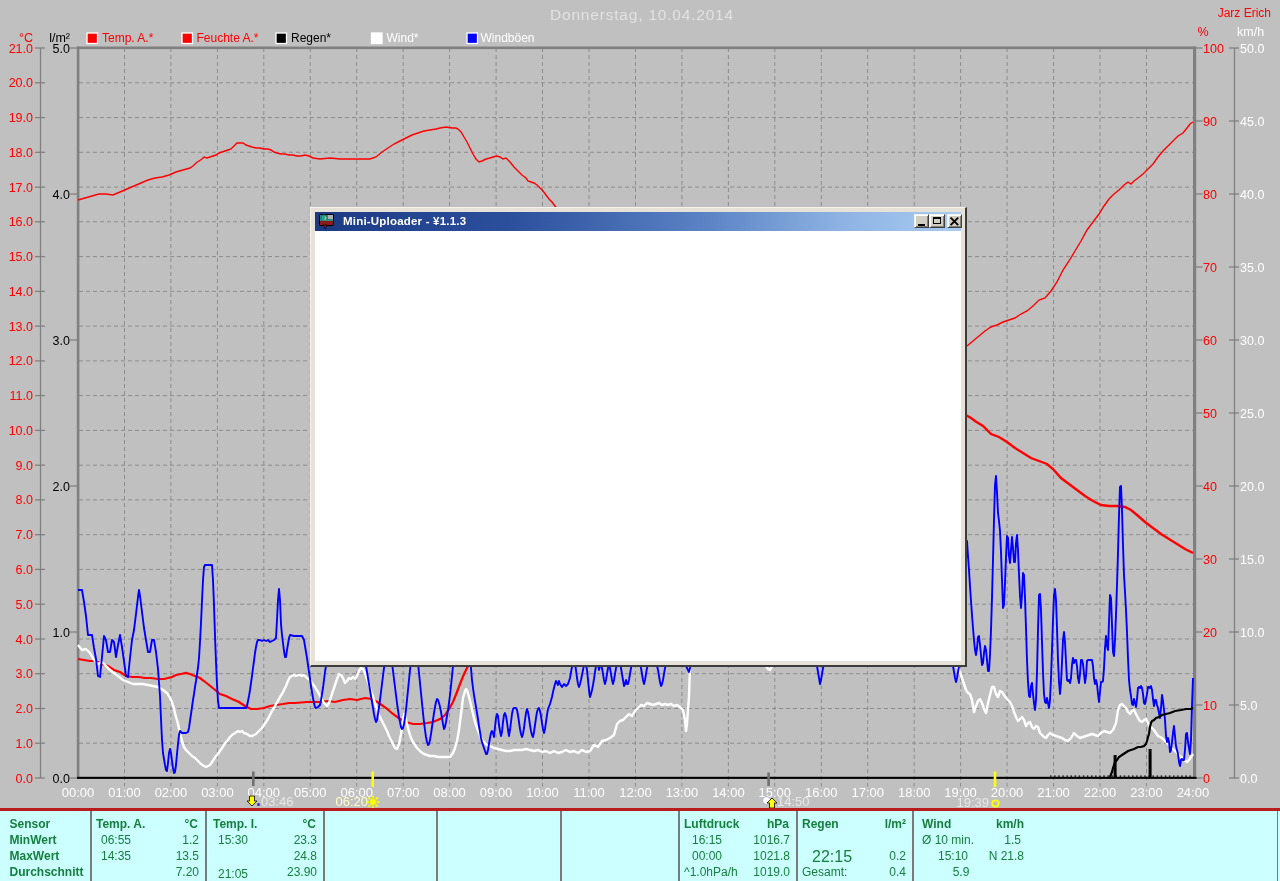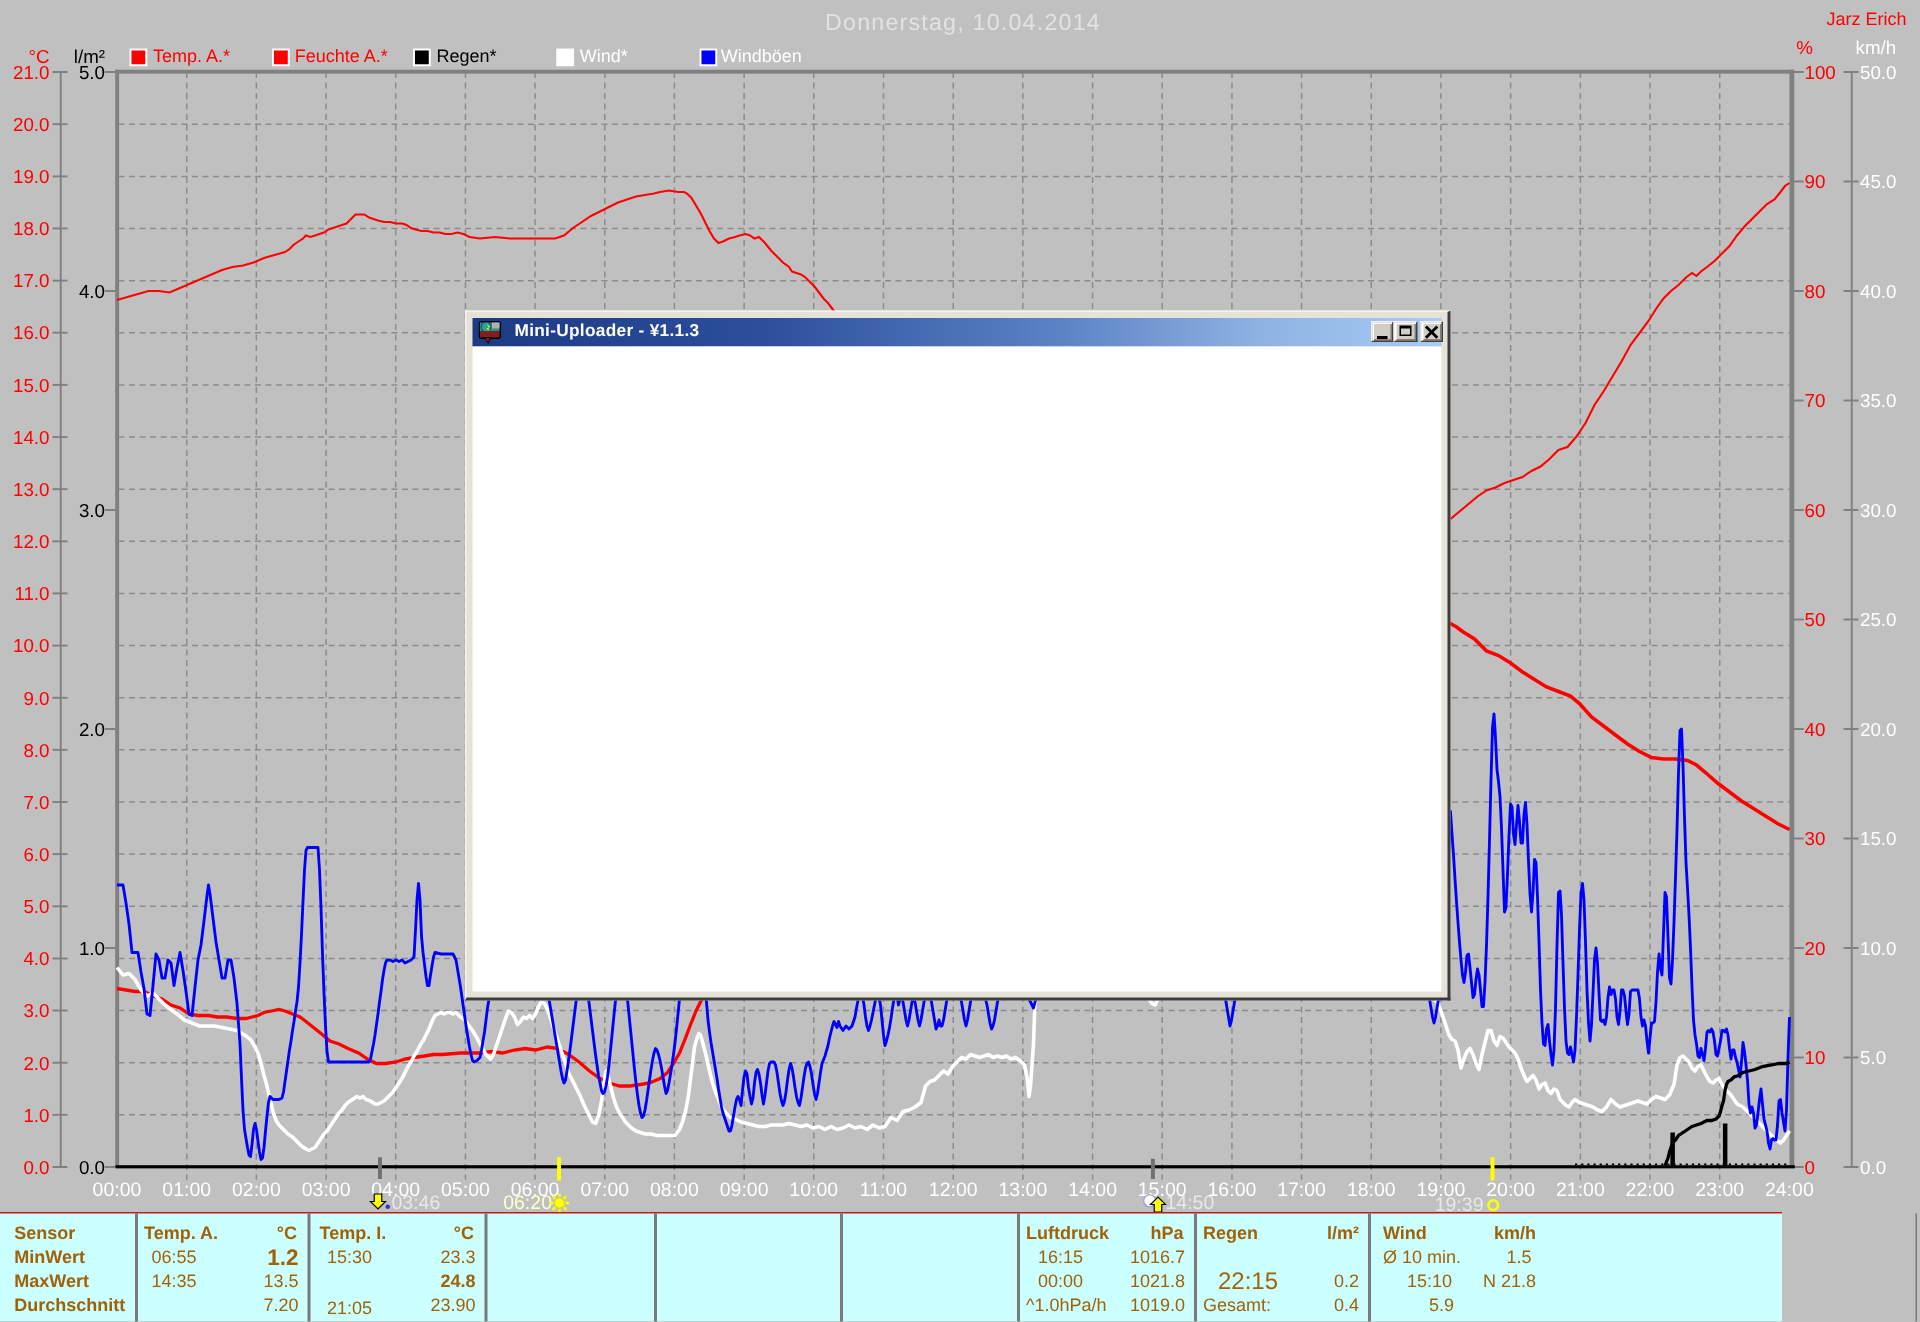--- a/index.html
+++ b/index.html
@@ -260,47 +260,47 @@
           <svg width="13" height="11" viewBox="0 0 13 11" style="position:absolute;left:0.6px;top:0.6px">
             <g stroke="#000" stroke-width="1.9">
               <line x1="2.6" y1="1.6" x2="10.2" y2="9.2"></line>
               <line x1="10.2" y1="1.6" x2="2.6" y2="9.2"></line>
             </g>
           </svg>
         </div>
  </div>
  <div style="position:absolute;left:4px;top:22.5px;right:4px;bottom:4px;background:#ffffff;"></div>
 </div>
-<div style="position:absolute;left:0;top:807.5px;width:1188px;height:73.5px;background:#ccffff;border-top:1px solid #b91c1c;font-family:'Liberation Sans',sans-serif;color:#a16207;">
+<div style="position:absolute;left:0;top:807.5px;width:1280px;height:73.5px;background:#ccffff;border-top:3px solid #b91c1c;font-family:'Liberation Sans',sans-serif;color:#15803d;">
       <div style="position:absolute;left:90px;top:0;width:1.6px;height:73px;background:#7a7a7a"></div>
       <div style="position:absolute;left:205px;top:0;width:1.6px;height:73px;background:#7a7a7a"></div>
       <div style="position:absolute;left:323px;top:0;width:1.6px;height:73px;background:#7a7a7a"></div>
       <div style="position:absolute;left:436px;top:0;width:1.6px;height:73px;background:#7a7a7a"></div>
       <div style="position:absolute;left:560px;top:0;width:1.6px;height:73px;background:#7a7a7a"></div>
       <div style="position:absolute;left:678px;top:0;width:1.6px;height:73px;background:#7a7a7a"></div>
       <div style="position:absolute;left:796px;top:0;width:1.6px;height:73px;background:#7a7a7a"></div>
       <div style="position:absolute;left:912px;top:0;width:1.6px;height:73px;background:#7a7a7a"></div>
       <div style="position:absolute;left:1276.5px;top:0;width:1.6px;height:73px;background:#7a7a7a"></div>
       <div style="position:absolute;left:9.5px;top:7.5px;font-weight:bold;font-size:12px;line-height:13px;white-space:pre;">Sensor</div>
       <div style="position:absolute;left:9.5px;top:23.5px;font-weight:bold;font-size:12px;line-height:13px;white-space:pre;">MinWert</div>
       <div style="position:absolute;left:9.5px;top:39.5px;font-weight:bold;font-size:12px;line-height:13px;white-space:pre;">MaxWert</div>
       <div style="position:absolute;left:9.5px;top:55.5px;font-weight:bold;font-size:12px;line-height:13px;white-space:pre;">Durchschnitt</div>
       <div style="position:absolute;left:96px;top:7.5px;font-weight:bold;font-size:12px;line-height:13px;white-space:pre;">Temp. A.</div>
       <div style="position:absolute;left:78px;width:120px;text-align:right;top:7.5px;font-weight:bold;font-size:12px;line-height:13px;white-space:pre;">°C</div>
       <div style="position:absolute;left:101px;top:23.5px;font-weight:normal;font-size:12px;line-height:13px;white-space:pre;">06:55</div>
-      <div style="position:absolute;left:79px;width:120px;text-align:right;top:23.5px;font-weight:bold;font-size:15px;line-height:13px;white-space:pre;">1.2</div>
+      <div style="position:absolute;left:79px;width:120px;text-align:right;top:23.5px;font-weight:normal;font-size:12px;line-height:13px;white-space:pre;">1.2</div>
       <div style="position:absolute;left:101px;top:39.5px;font-weight:normal;font-size:12px;line-height:13px;white-space:pre;">14:35</div>
       <div style="position:absolute;left:79px;width:120px;text-align:right;top:39.5px;font-weight:normal;font-size:12px;line-height:13px;white-space:pre;">13.5</div>
       <div style="position:absolute;left:79px;width:120px;text-align:right;top:55.5px;font-weight:normal;font-size:12px;line-height:13px;white-space:pre;">7.20</div>
       <div style="position:absolute;left:213px;top:7.5px;font-weight:bold;font-size:12px;line-height:13px;white-space:pre;">Temp. I.</div>
       <div style="position:absolute;left:196px;width:120px;text-align:right;top:7.5px;font-weight:bold;font-size:12px;line-height:13px;white-space:pre;">°C</div>
       <div style="position:absolute;left:218px;top:23.5px;font-weight:normal;font-size:12px;line-height:13px;white-space:pre;">15:30</div>
       <div style="position:absolute;left:197px;width:120px;text-align:right;top:23.5px;font-weight:normal;font-size:12px;line-height:13px;white-space:pre;">23.3</div>
       <div style="position:absolute;left:218px;top:39.5px;font-weight:normal;font-size:12px;line-height:13px;white-space:pre;margin-top:18px;">21:05</div>
-      <div style="position:absolute;left:197px;width:120px;text-align:right;top:39.5px;font-weight:bold;font-size:12px;line-height:13px;white-space:pre;">24.8</div>
+      <div style="position:absolute;left:197px;width:120px;text-align:right;top:39.5px;font-weight:normal;font-size:12px;line-height:13px;white-space:pre;">24.8</div>
       <div style="position:absolute;left:197px;width:120px;text-align:right;top:55.5px;font-weight:normal;font-size:12px;line-height:13px;white-space:pre;">23.90</div>
       <div style="position:absolute;left:684px;top:7.5px;font-weight:bold;font-size:12px;line-height:13px;white-space:pre;">Luftdruck</div>
       <div style="position:absolute;left:669px;width:120px;text-align:right;top:7.5px;font-weight:bold;font-size:12px;line-height:13px;white-space:pre;">hPa</div>
       <div style="position:absolute;left:692px;top:23.5px;font-weight:normal;font-size:12px;line-height:13px;white-space:pre;">16:15</div>
       <div style="position:absolute;left:670px;width:120px;text-align:right;top:23.5px;font-weight:normal;font-size:12px;line-height:13px;white-space:pre;">1016.7</div>
       <div style="position:absolute;left:692px;top:39.5px;font-weight:normal;font-size:12px;line-height:13px;white-space:pre;">00:00</div>
       <div style="position:absolute;left:670px;width:120px;text-align:right;top:39.5px;font-weight:normal;font-size:12px;line-height:13px;white-space:pre;">1021.8</div>
       <div style="position:absolute;left:684px;top:55.5px;font-weight:normal;font-size:12px;line-height:13px;white-space:pre;">^1.0hPa/h</div>
       <div style="position:absolute;left:670px;width:120px;text-align:right;top:55.5px;font-weight:normal;font-size:12px;line-height:13px;white-space:pre;">1019.0</div>
       <div style="position:absolute;left:802px;top:7.5px;font-weight:bold;font-size:12px;line-height:13px;white-space:pre;">Regen</div>

